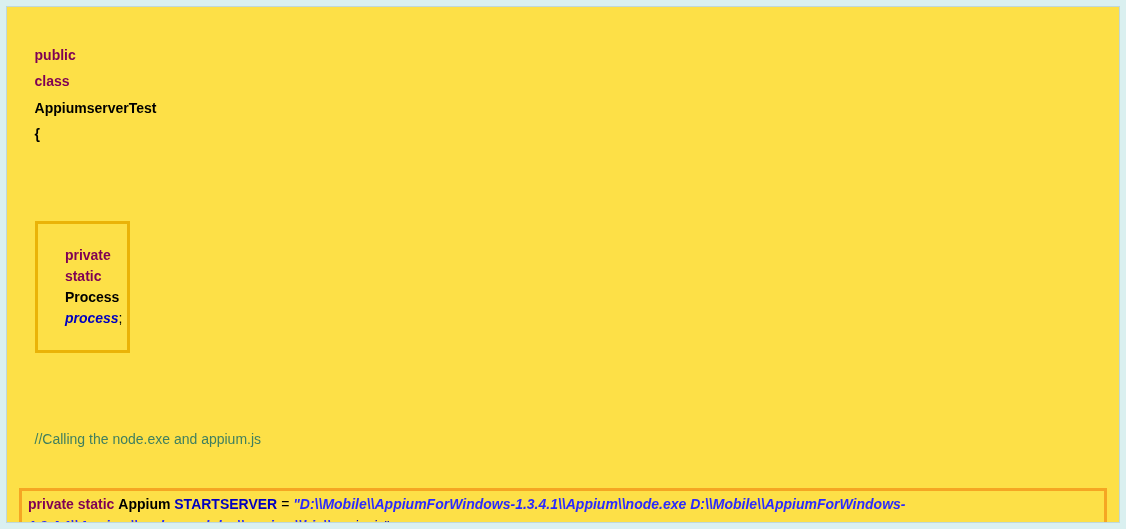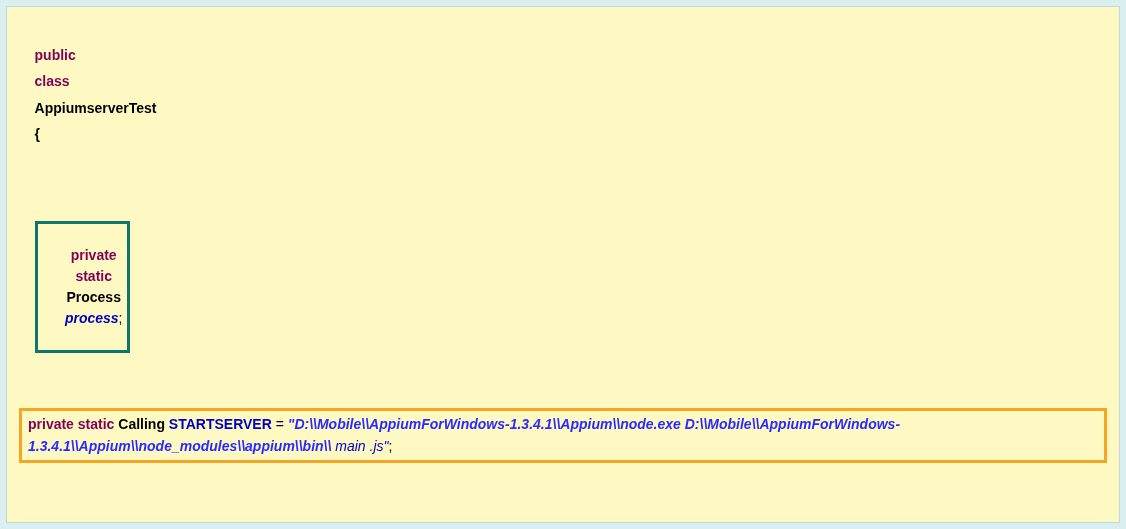--- a/index.html
+++ b/index.html
@@ -9,21 +9,21 @@
     }
     body {
       font-family: "Segoe UI", Arial, sans-serif;
       font-size: 14px;
       background: #daf0f0;
       padding: 6px;
       width: 1126px;
       height: 529px;
     }
     .code-container {
-      background: #fef9c3;
+      background: #fde047;
       border: 1px solid #c0d8d8;
       padding: 8px 12px;
       height: 100%;
       overflow: hidden;
     }
     .code-line {
       line-height: 1.9;
       white-space: pre-wrap;
       font-family: "Segoe UI", Arial, sans-serif;
     }
@@ -58,22 +58,21 @@
     }
     .punct {
       color: #000;
     }
     .box {
       display: inline-block;
       padding: 0 4px;
       line-height: 1.5;
     }
     .box-red {
-      border: 3px solid #0f766e;
-      text-align: center;
+      border: 3px solid #eab308;
     }
     .box-orange {
       border: 3px solid #f5a623;
       display: block;
       padding: 2px 6px;
       line-height: 1.6;
     }
     .blank-line {
       height: 20px;
     }
@@ -99,25 +98,28 @@
     <span class="box box-red">
       <span class="kw-purple">private</span>
       <span class="kw-purple">static</span>
       <span class="kw-black-bold">Process</span>
       <span class="field-italic">process</span><span class="punct">;</span>
     </span>
   </div>
 
   <div class="blank-line"></div>
 
+  <div class="code-line">
+    <span class="comment">//Calling the node.exe and appium.js</span>
+  </div>
 
   <div class="blank-small"></div>
 
   <div class="box-orange">
     <span class="kw-purple">private</span>
     <span class="kw-purple">static</span>
-    <span class="kw-black-bold">Calling</span>
+    <span class="kw-black-bold">Appium</span>
     <span class="static-const">STARTSERVER</span>
     <span class="punct">=</span>
     <span class="string">"D:\\Mobile\\AppiumForWindows-1.3.4.1\\Appium\\node.exe D:\\Mobile\\AppiumForWindows-1.3.4.1\\Appium\\node_modules\\appium\\bin\\</span><span class="static-italic" style="font-weight:normal"> main .js"</span><span class="punct">;</span>
   </div>
 
 </div>
 
 </body></html>

